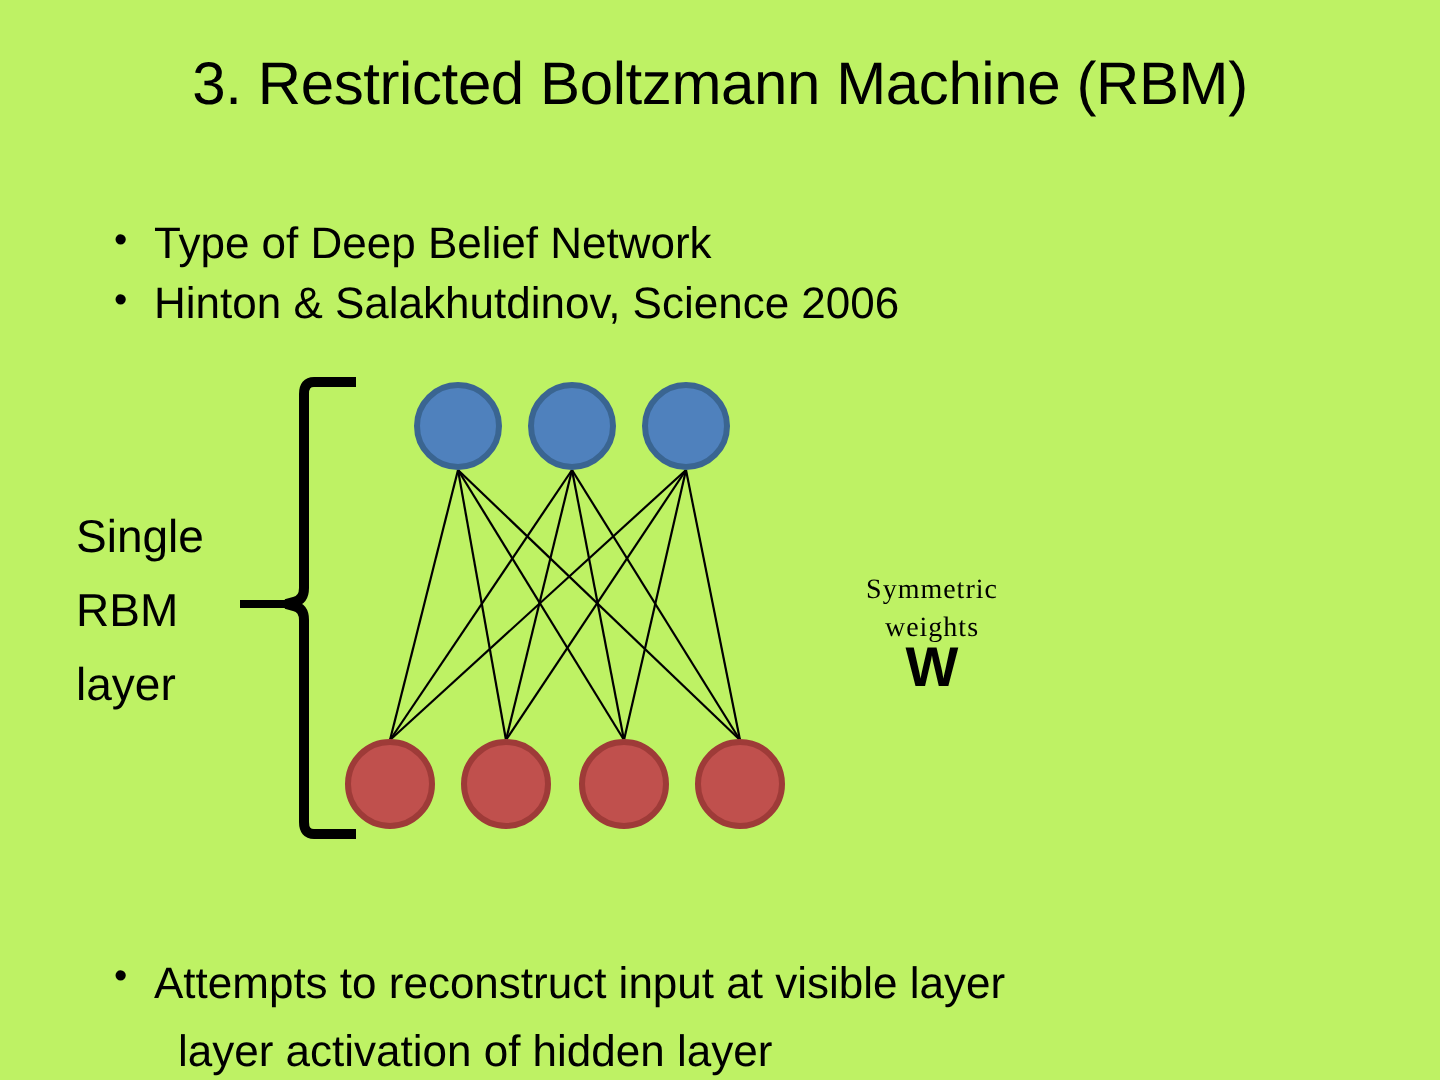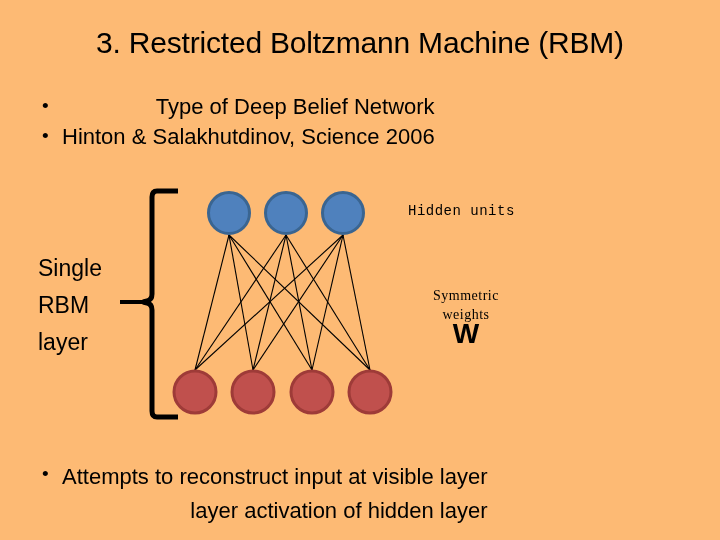--- a/index.html
+++ b/index.html
@@ -15,44 +15,43 @@
     font-family: "Liberation Sans", sans-serif;
     color: #000000;
   }
 
   #slide {
     position: absolute;
     left: 0;
     top: 0;
     width: 720px;
     height: 540px;
-    background: #fdba74;
+    background: #bef264;
   }
 
   
   #slide-title {
     position: absolute;
     left: 0;
     top: 26px;
     width: 720px;
     text-align: center;
     font-size: 30px;
     font-weight: 400;
     letter-spacing: -0.2px;
     color: #000000;
     white-space: nowrap;
   }
 
   
   .bullet-list {
     position: absolute;
     list-style: none;
-    margin: 0;
+    margin: 15px;
     padding: 0;
-    text-align: right;
   }
   .bullet-item {
     position: relative;
     padding-left: 26px;
     font-size: 22px;
     line-height: 30px;
     color: #000000;
     white-space: nowrap;
   }
   .bullet-item::before {
@@ -181,21 +180,20 @@
       <circle class="hit" cx="370" cy="392" r="21" fill="#c0504d" stroke="#9e3b38" stroke-width="3"></circle>
     </g>
   </svg>
 
   <div id="label-single-rbm-layer">
     <div>Single</div>
     <div>RBM</div>
     <div>layer</div>
   </div>
 
-  <div id="label-hidden-units" class="mono-label">Hidden units</div>
 
   <div id="label-symmetric-weights">
     <div>Symmetric</div>
     <div>weights</div>
   </div>
 
   <div id="label-weight-symbol">W</div>
 
 
   <ul id="bottom-bullets" class="bullet-list">

